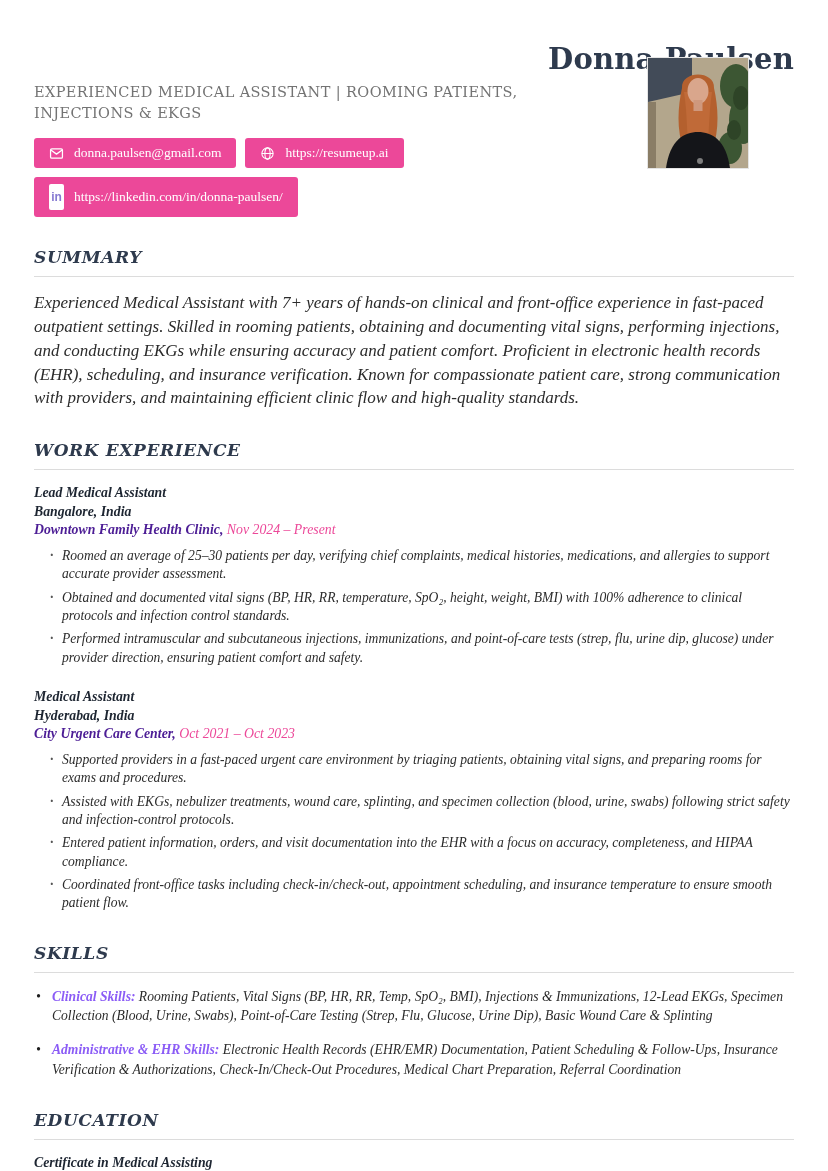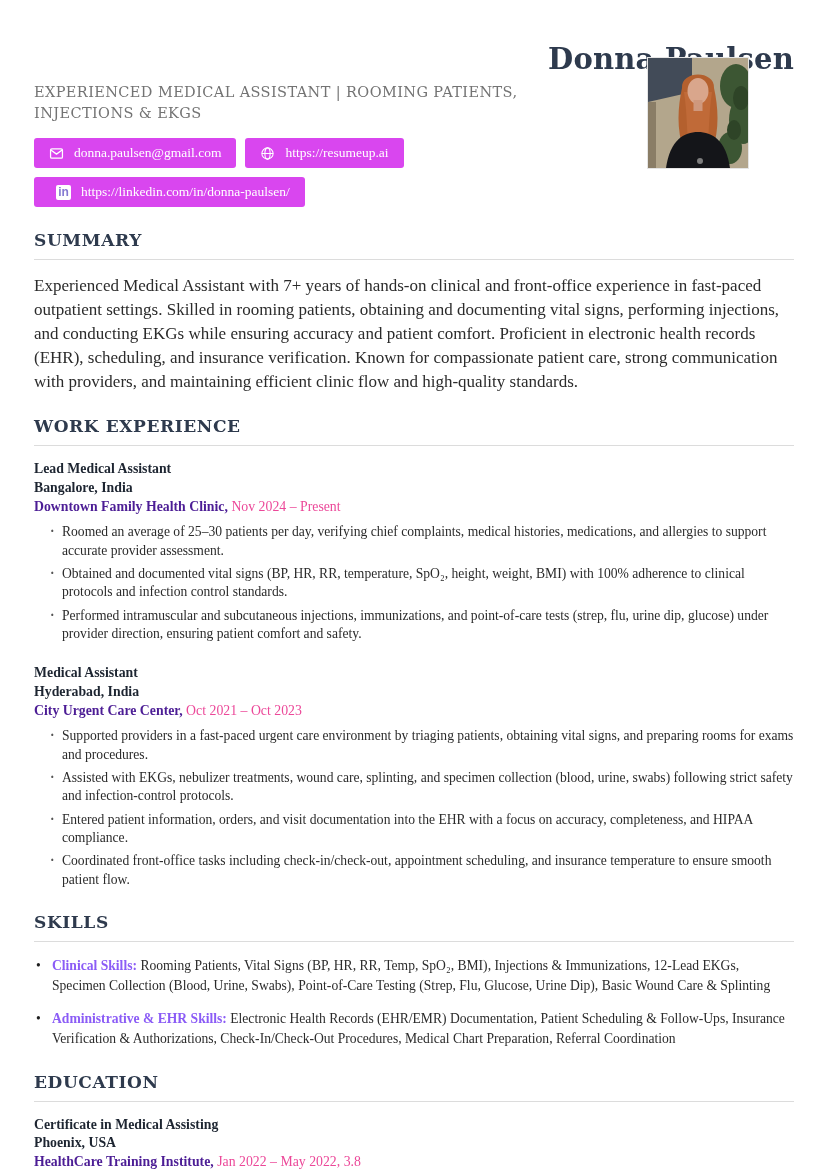--- a/index.html
+++ b/index.html
@@ -33,49 +33,49 @@
     text-transform: uppercase;
   }
   .contacts {
     margin-top: 14px;
     display: flex; flex-wrap: wrap;
     gap: 9px;
     max-width: 585px;
   }
   .btn {
     display: inline-flex; align-items: center; gap: 10px;
-    background: #d946ef;
+    background: #ec4899;
     color: #ffffff;
     border-radius: 3px;
     padding: 7px 15px;
     font-size: 13.5px;
     text-decoration: none;
     cursor: pointer;
     line-height: 1.2;
     white-space: nowrap;
   }
   .btn .ic { display: inline-flex; align-items: center; }
   .li-badge {
     display: inline-flex; align-items: center; justify-content: center;
-    width: 15px; height: 15px;
+    width: 15px; height: 26px;
     background: #ffffff; color: #867ad2;
     border-radius: 2px;
     font-family: "Liberation Sans", sans-serif;
-    font-size: 12px; font-weight: 700; margin-left: 7px;
+    font-size: 12px; font-weight: 700;
   }
   .photo {
     position: absolute;
     left: 614px; top: 16px;
     width: 100px; height: 110px;
     overflow: hidden;
     box-shadow: 0 0 0 1px #e5e5e5;
   }
 
   
-  .section { margin-top: 23px; }
+  .section { margin-top: 30px; font-style: italic; }
   h2.sec-title {
     margin: 0 0 9px 0;
     font-family: "DejaVu Serif", serif;
     font-weight: 700;
     font-size: 17px;
     color: #2e3a4d;
     letter-spacing: 0.6px;
   }
   .rule { border: 0; border-top: 1px solid #dcdcdc; margin: 0 0 14px 0; }
 

